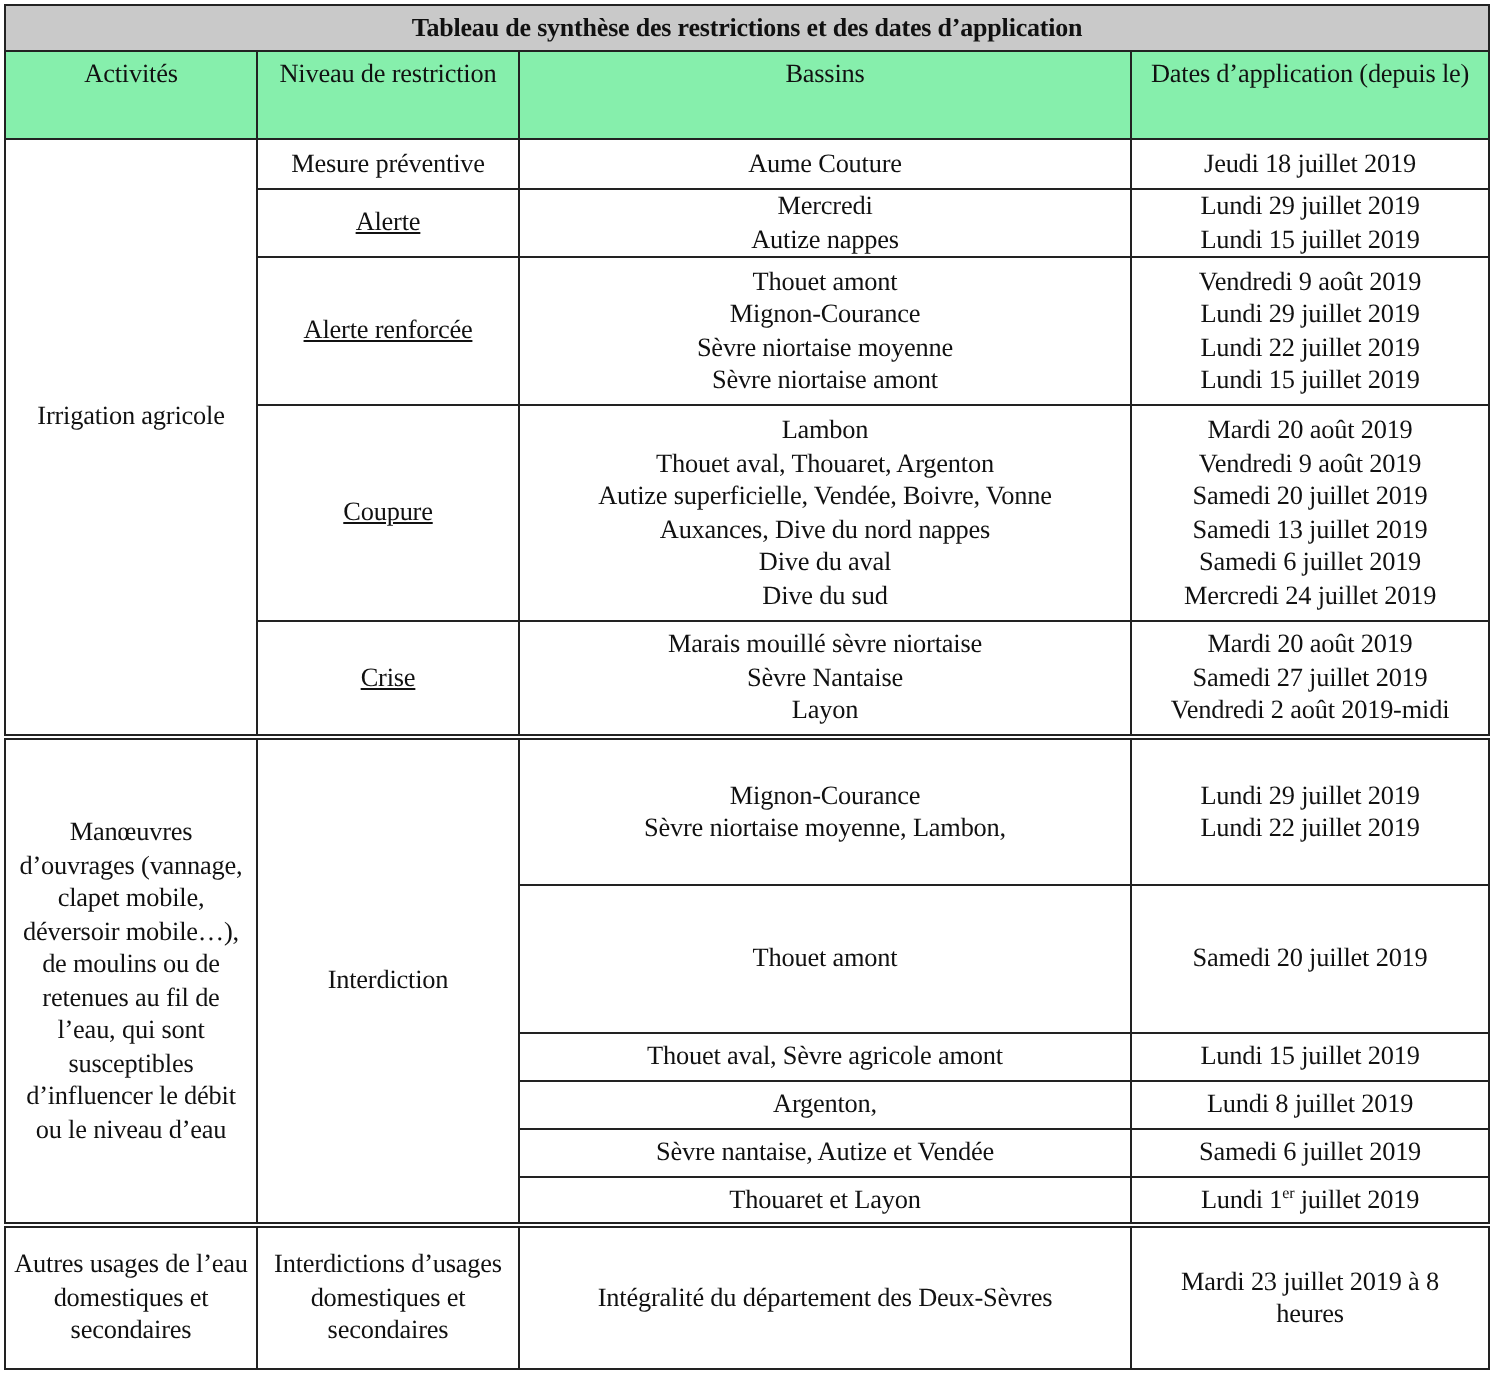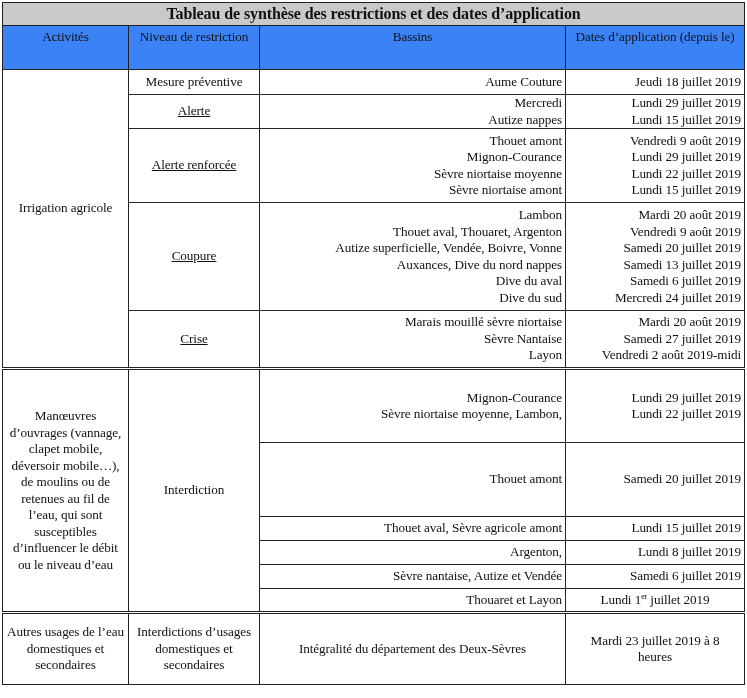--- a/index.html
+++ b/index.html
@@ -19,30 +19,30 @@
       padding: 0 3px;
       text-align: center;
       vertical-align: middle;
       line-height: 16.5px;
       font-weight: normal;
     }
     .title-row th {
       background: #c9c9c9;
       font-weight: bold;
       height: 22px;
-      font-size: 16px;
+      font-size: 13px;
     }
     .head-row th {
-      background: #3b82f6;
+      background: #86efac;
       height: 40px;
       vertical-align: top;
       padding-top: 3px;
     }
     .u { text-decoration: underline; }
-    .line { display: block; text-align: right; }
+    .line { display: block; }
     sup { font-size: 8px; line-height: 0; vertical-align: 5px; }
     .sep-top td { border-top: 3px double #222; }
   </style>
 </head>
 <body>
 
 <div class="wrap">
 <table>
   <colgroup>
     <col style="width:126px">

